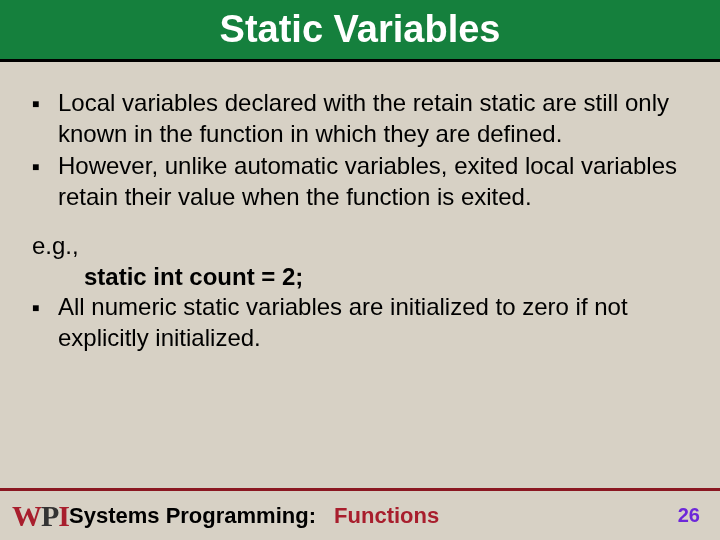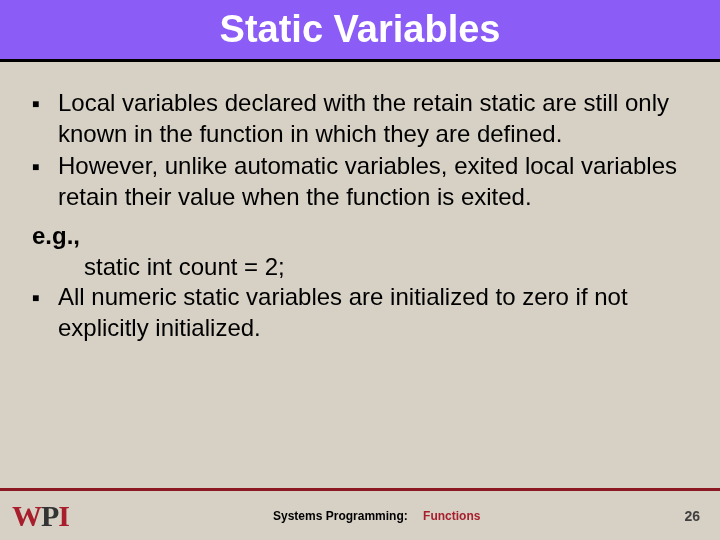--- a/index.html
+++ b/index.html
@@ -5,21 +5,21 @@
   * { margin: 0; padding: 0; box-sizing: border-box; }
   body {
     width: 720px;
     height: 540px;
     background: #d7d1c5;
     font-family: "Comic Sans MS", "Comic Sans", cursive, sans-serif;
     position: relative;
     overflow: hidden;
   }
   .header {
-    background: #8b5cf6;
+    background: #15803d;
     height: 62px;
     border-bottom: 3px solid #000;
     display: flex;
     align-items: center;
     justify-content: center;
   }
   .title {
     color: #fff;
     font-size: 38px;
     font-weight: bold;
@@ -38,22 +38,22 @@
     font-size: 12px;
     width: 26px;
     flex: 0 0 26px;
     padding-top: 9px;
     text-align: left;
   }
   .bullet-text {
     flex: 1;
   }
   .bold { font-weight: normal; }
-  .eg-line { margin-top: 8px; font-weight: bold; }
-  .code-line { padding-left: 52px; font-weight: normal; }
+  .eg-line { margin-top: 18px; }
+  .code-line { padding-left: 52px; font-weight: bold; }
   .footer {
     position: absolute;
     bottom: 0;
     left: 0;
     right: 0;
     height: 52px;
     border-top: 3px solid #8a1721;
     display: flex;
     align-items: center;
     padding: 0 20px 0 12px;
@@ -63,29 +63,29 @@
     align-items: baseline;
     font-family: Georgia, 'Times New Roman', serif;
     font-weight: bold;
     letter-spacing: -1px;
   }
   .logo-w { color: #a81e2d; font-size: 30px; }
   .logo-p { color: #333; font-size: 30px; }
   .logo-i { color: #a81e2d; font-size: 30px; }
   .footer-center {
     flex: 1;
-    text-align: center;
-    font-size: 12px;
+    text-align: left;
+    font-size: 22px;
     font-weight: bold;
   }
   .footer-label { color: #000; }
   .footer-topic { color: #a81e2d; margin-left: 12px; }
   .page-num {
-    color: #404040;
-    font-size: 14px;
+    color: #6d28d9;
+    font-size: 20px;
     font-weight: bold;
   }
 </style>
 </head>
 <body>
 
 <div class="header">
   <div class="title">Static Variables</div>
 </div>
 

